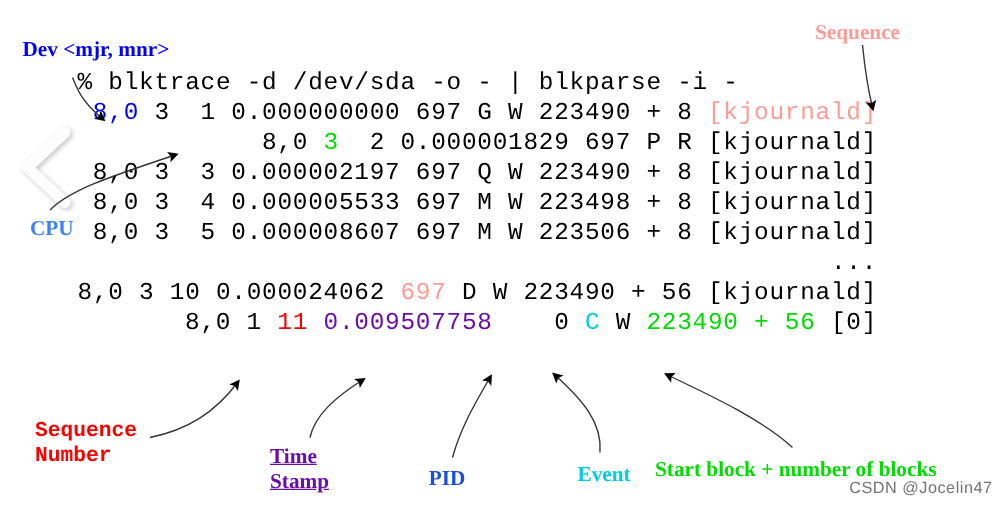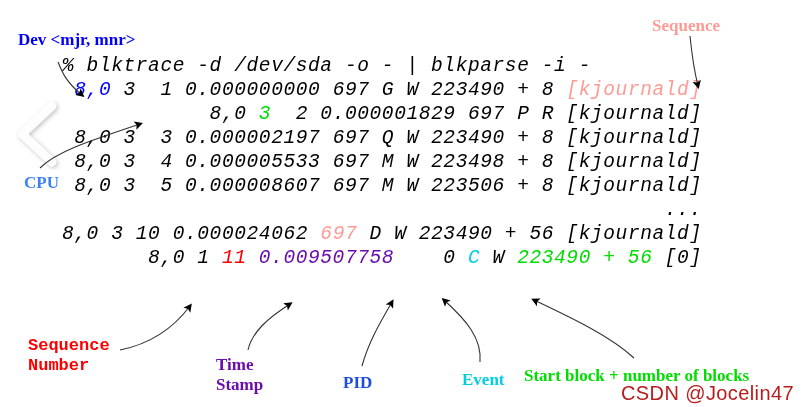--- a/index.html
+++ b/index.html
@@ -18,21 +18,20 @@
 
   
   .mono {
     position: absolute;
     font-family: "Liberation Mono", "DejaVu Sans Mono", monospace;
     font-size: 19.5px;
     line-height: 24px;
     white-space: pre;
     letter-spacing: 0.6px;
     color: #000000;
-    font-style: italic;
   }
   #cmdline { left: 62px; top: 54px; }
   #tracelines { left: 62px; top: 78px; }
   .trace-row { height: 24px; white-space: pre; text-align: right; }
 
   
   .label {
     position: absolute;
     font-family: "Liberation Serif", "DejaVu Serif", serif;
     font-weight: bold;
@@ -40,22 +39,22 @@
     line-height: 20px;
     white-space: pre;
   }
 
   
   #csdn-watermark {
     position: absolute;
     right: 8px;
     top: 382px;
     font-family: "Liberation Sans", sans-serif;
-    font-size: 20px;
-    color: #b91c1c;
+    font-size: 13px;
+    color: #737373;
     letter-spacing: 0.4px;
     white-space: pre;
   }
 
   
   #chevron-watermark {
     position: absolute;
     left: 6px;
     top: 98px;
     width: 66px;
@@ -88,21 +87,21 @@
   <div id="cmdline" class="mono">% blktrace -d /dev/sda -o - | blkparse -i -</div>
 
   <div id="tracelines" class="mono"><div class="trace-row"><span style="color: rgb(0, 0, 255);">8,0</span><span style="color: rgb(0, 0, 0);"> 3  1 0.000000000 697 G W 223490 + 8 </span><span style="color: rgb(255, 155, 148);">[kjournald]</span></div><div class="trace-row"><span style="color: rgb(0, 0, 0);">8,0 </span><span style="color: rgb(0, 221, 0);">3</span><span style="color: rgb(0, 0, 0);">  2 0.000001829 697 P R [kjournald]</span></div><div class="trace-row"><span style="color: rgb(0, 0, 0);">8,0 3  3 0.000002197 697 Q W 223490 + 8 [kjournald]</span></div><div class="trace-row"><span style="color: rgb(0, 0, 0);">8,0 3  4 0.000005533 697 M W 223498 + 8 [kjournald]</span></div><div class="trace-row"><span style="color: rgb(0, 0, 0);">8,0 3  5 0.000008607 697 M W 223506 + 8 [kjournald]</span></div><div class="trace-row"><span style="color: rgb(0, 0, 0);">...</span></div><div class="trace-row"><span style="color: rgb(0, 0, 0);">8,0 3 10 0.000024062 </span><span style="color: rgb(255, 155, 148);">697</span><span style="color: rgb(0, 0, 0);"> D W 223490 + 56 [kjournald]</span></div><div class="trace-row"><span style="color: rgb(0, 0, 0);">8,0 1 </span><span style="color: rgb(255, 0, 0);">11</span><span style="color: rgb(106, 13, 173);"> 0.009507758</span><span style="color: rgb(0, 0, 0);">    0 </span><span style="color: rgb(0, 207, 224);">C</span><span style="color: rgb(0, 0, 0);"> W </span><span style="color: rgb(0, 221, 0);">223490 + 56</span><span style="color: rgb(0, 0, 0);"> [0]</span></div></div>
 
   <div id="labels-layer">
       <div class="label" style="left: 18px; top: 30px; color: rgb(0, 0, 255);">Dev &lt;mjr, mnr&gt;</div>
       <div class="label" style="left: 652px; top: 16px; color: rgb(255, 155, 148);">Sequence</div>
       <div class="label" style="left: 24px; top: 173px; color: #3b82f6;">CPU</div>
       <div class="label" style="left: 28px; top: 336px; color: rgb(255, 0, 0); font-family: Liberation Mono, monospace;">Sequence
 Number</div>
-      <div class="label" style="left: 216px; top: 355px; color: rgb(106, 13, 173);">Time
+      <div class="label" style="left: 216px; top: 355px; color: rgb(106, 13, 173); text-decoration: underline;">Time
 Stamp</div>
       <div class="label" style="left: 343px; top: 373px; color: #1d4ed8;">PID</div>
       <div class="label" style="left: 462px; top: 370px; color: rgb(0, 207, 224);">Event</div>
       <div class="label" style="left: 524px; top: 366px; color: rgb(0, 221, 0);">Start block + number of blocks</div>
     </div>
 
   <svg id="arrows" viewBox="0 0 802 407" xmlns="http://www.w3.org/2000/svg">
     <defs>
       <marker id="ah" markerWidth="9" markerHeight="9" refX="5.4" refY="4.5" orient="auto" markerUnits="strokeWidth">
         <path d="M0.6,0.6 L8.2,4.5 L0.6,8.4 L2.2,4.5 z" fill="#000000"></path>

